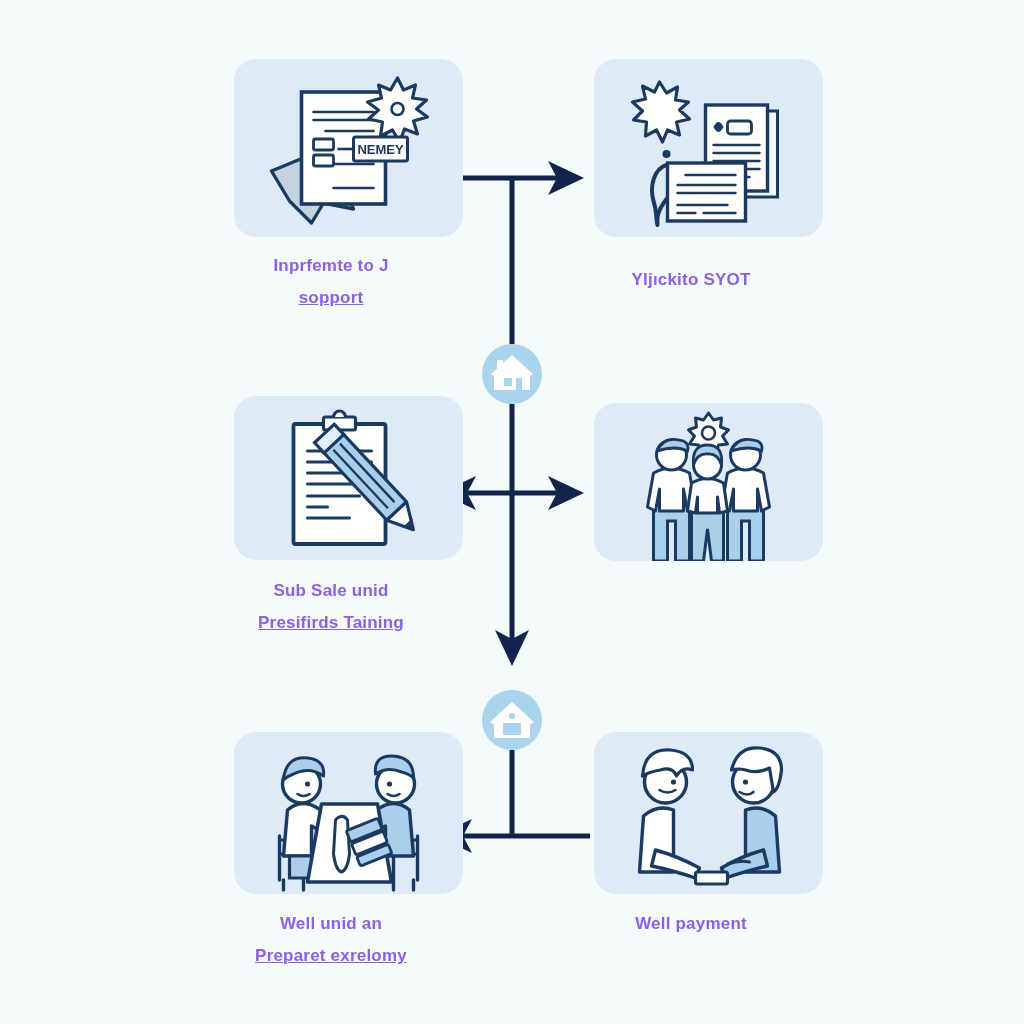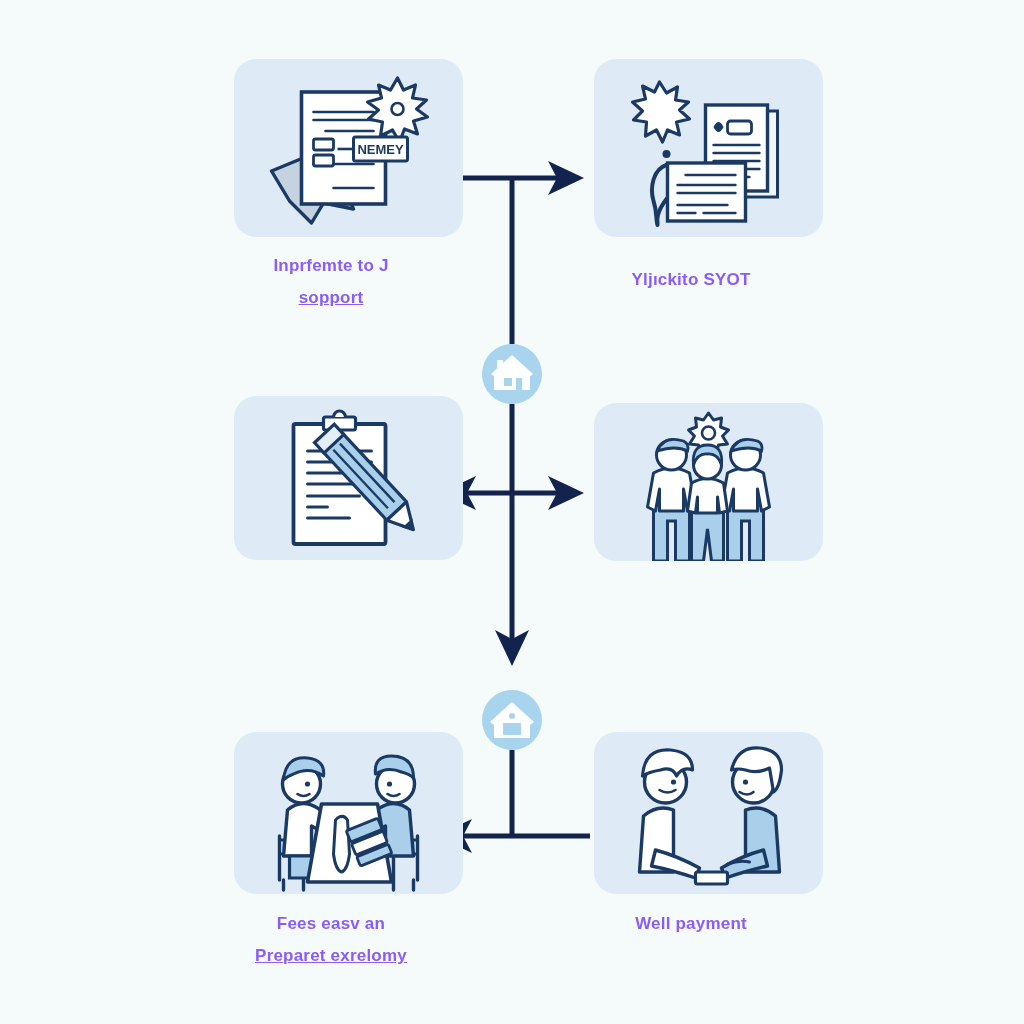--- a/index.html
+++ b/index.html
@@ -305,24 +305,28 @@
 
   <div class="label lbl-tl">
     <span>Inprfemte to J</span>
     <span class="l2">sopport</span>
   </div>
 
   <div class="label lbl-tr">
     <span>Yljıckito SYOT</span>
   </div>
 
+  <div class="label lbl-ml">
+    <span>Sub Sale unid</span>
+    <span class="l2">Presifirds Taining</span>
+  </div>
 
 
   <div class="label lbl-bl">
-    <span>Fees easv an</span>
+    <span>Well unid an</span>
     <span class="l2">Preparet exrelomy</span>
   </div>
 
   <div class="label lbl-br">
     <span>Well payment</span>
   </div>
 
 </div>
 
 </body></html>

